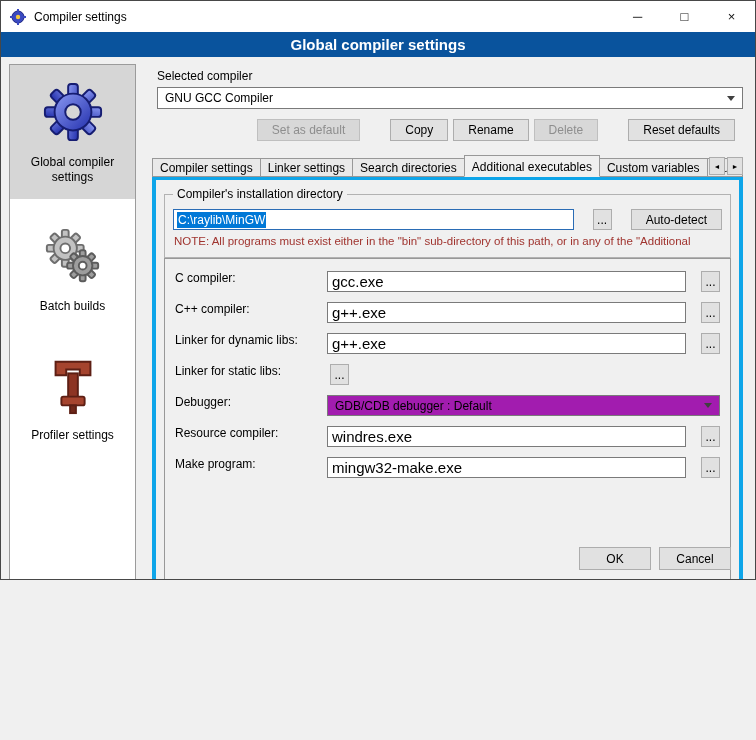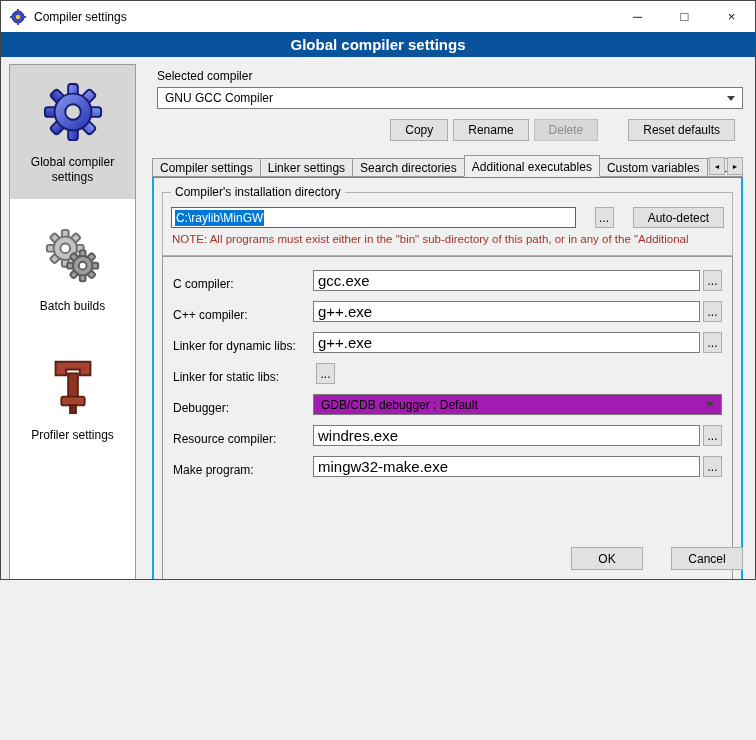--- a/index.html
+++ b/index.html
@@ -89,21 +89,21 @@
   .tab.active {
     background: #f0f0f0; height: 22px; padding-top: 4px;
     border-bottom: 1px solid #f0f0f0; z-index: 3;
   }
   .tab-scroll { position: absolute; right: 0; top: 2px; display: flex; gap: 2px; z-index: 4; }
   .tab-scroll .sbtn {
     width: 16px; height: 18px; border: 1px solid #adadad; background: #e1e1e1;
     font-size: 7px; display: flex; align-items: center; justify-content: center; cursor: pointer;
   }
   .tab-panel {
-    border: 2px solid #0ea5e9; margin: 0 6px; background: #f0f0f0;
+    border: 4px solid #0ea5e9; margin: 0 6px; background: #f0f0f0;
     height: 531px; position: relative; padding: 0 8px;
   }
   
   .groupbox {
     position: relative; margin-top: 14px;
     border: 1px solid #b2b2b2; padding: 14px 8px 6px;
   }
   .groupbox-label {
     position: absolute; top: -8px; left: 8px;
     background: #f0f0f0; padding: 0 4px;
@@ -119,32 +119,32 @@
   .note {
     margin: 5px 1px 4px; font-size: 11.5px; color: #a0342f;
     white-space: nowrap; overflow: hidden;
   }
   
   .subtabstrip { margin: 12px 0 -1px; }
   .inner-panel {
     border: 1px solid #989898; background: #f0f0f0;
     height: 406px; padding: 12px 10px;
   }
-  .form-row { display: flex; align-items: flex-end; height: 22px; margin-bottom: 9px; }
+  .form-row { display: flex; align-items: flex-start; height: 22px; margin-bottom: 9px; gap: 12px; }
   .f-label { flex: 0 0 140px; }
   .f-input {
     flex: 1; height: 21px; border: 1px solid #7a7a7a; background: #fff;
     font-family: inherit; font-size: 15px; padding: 0 4px;
   }
   .form-row .btn.browse { margin-left: 3px; height: 21px; }
   .form-row .combo { flex: 1; height: 21px; }
   
   .footer-buttons {
-    position: absolute; right: 12px; bottom: 9px;
-    display: flex; gap: 28px; margin-left: 44px;
+    position: absolute; right: 24px; bottom: 9px;
+    display: flex; gap: 8px; margin-left: 44px;
   }
   .footer-buttons .btn { height: 23px; min-width: 72px; }
 </style>
 </head>
 <body>
 
 <div class="window">
 
   <div class="titlebar">
     <svg class="title-icon" viewBox="0 0 16 16">
@@ -229,20 +229,21 @@
 
   <div class="main">
     <div class="sc-label">Selected compiler</div>
 
     <div class="combo top">
       <span>GNU GCC Compiler</span>
       <span class="arrow"></span>
     </div>
 
     <div class="action-row">
+      <button class="btn disabled">Set as default</button>
       <span class="gap"></span>
       <button class="btn">Copy</button>
       <button class="btn">Rename</button>
       <button class="btn disabled">Delete</button>
       <span class="gap"></span>
       <button class="btn">Reset defaults</button>
     </div>
 
     <div class="tabstrip">
       <div class="tabs">

